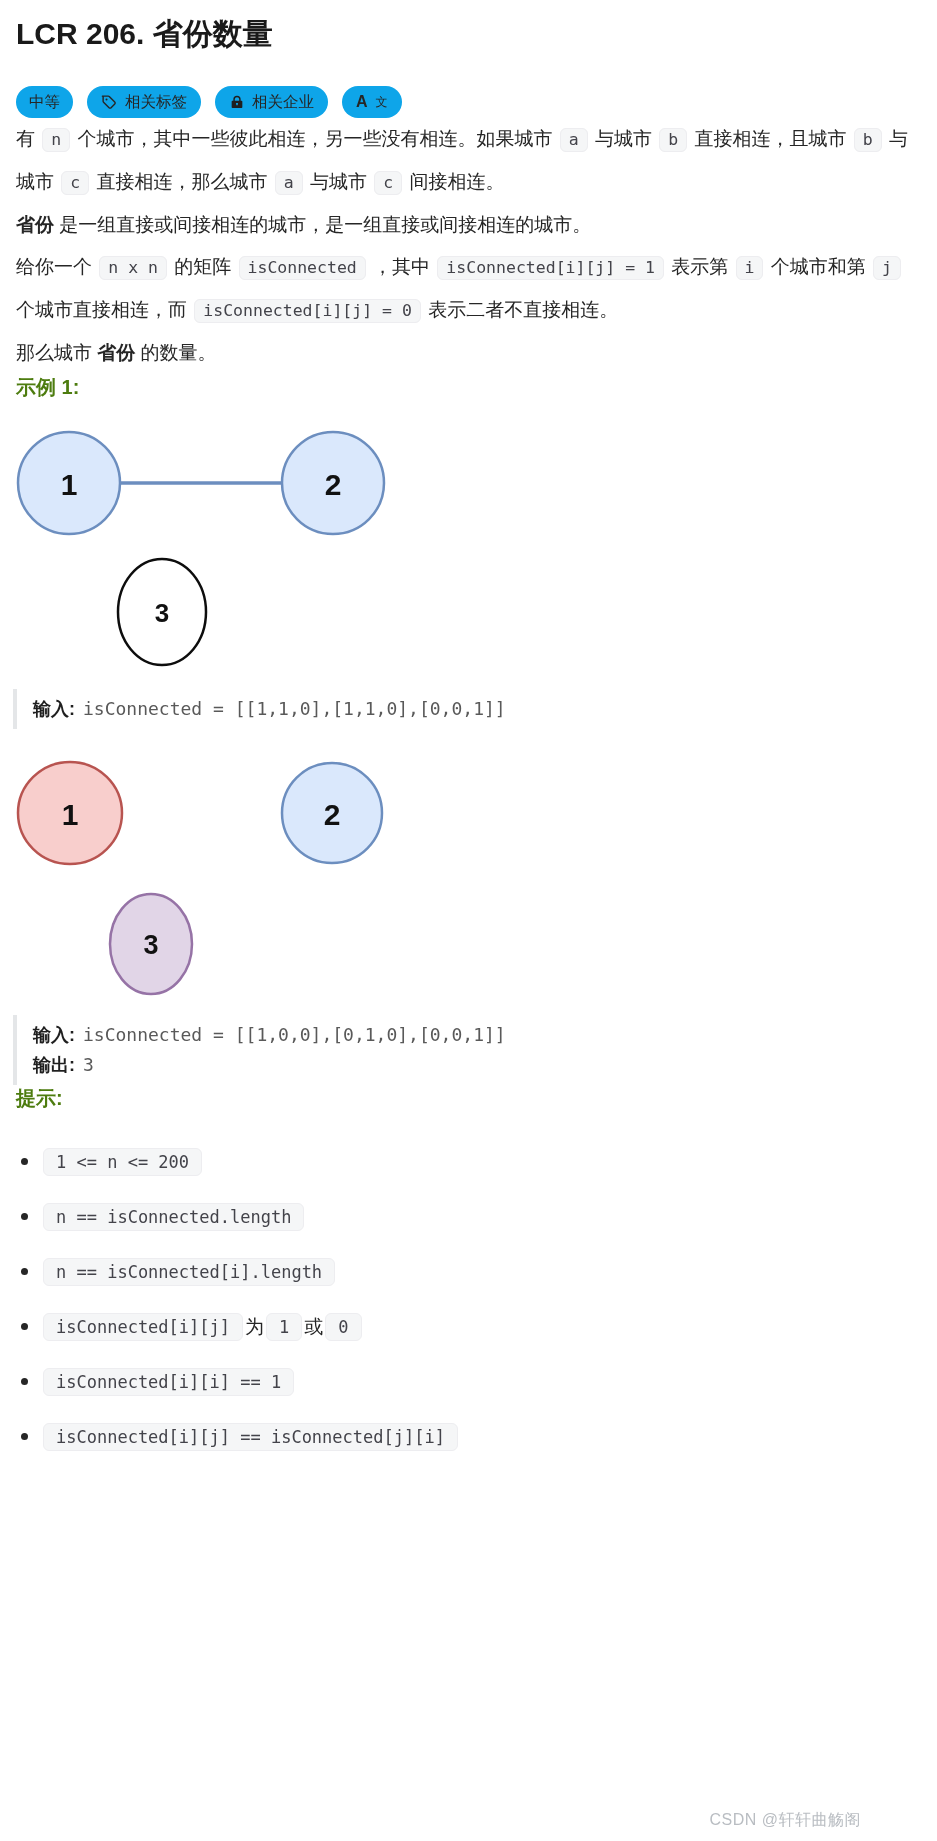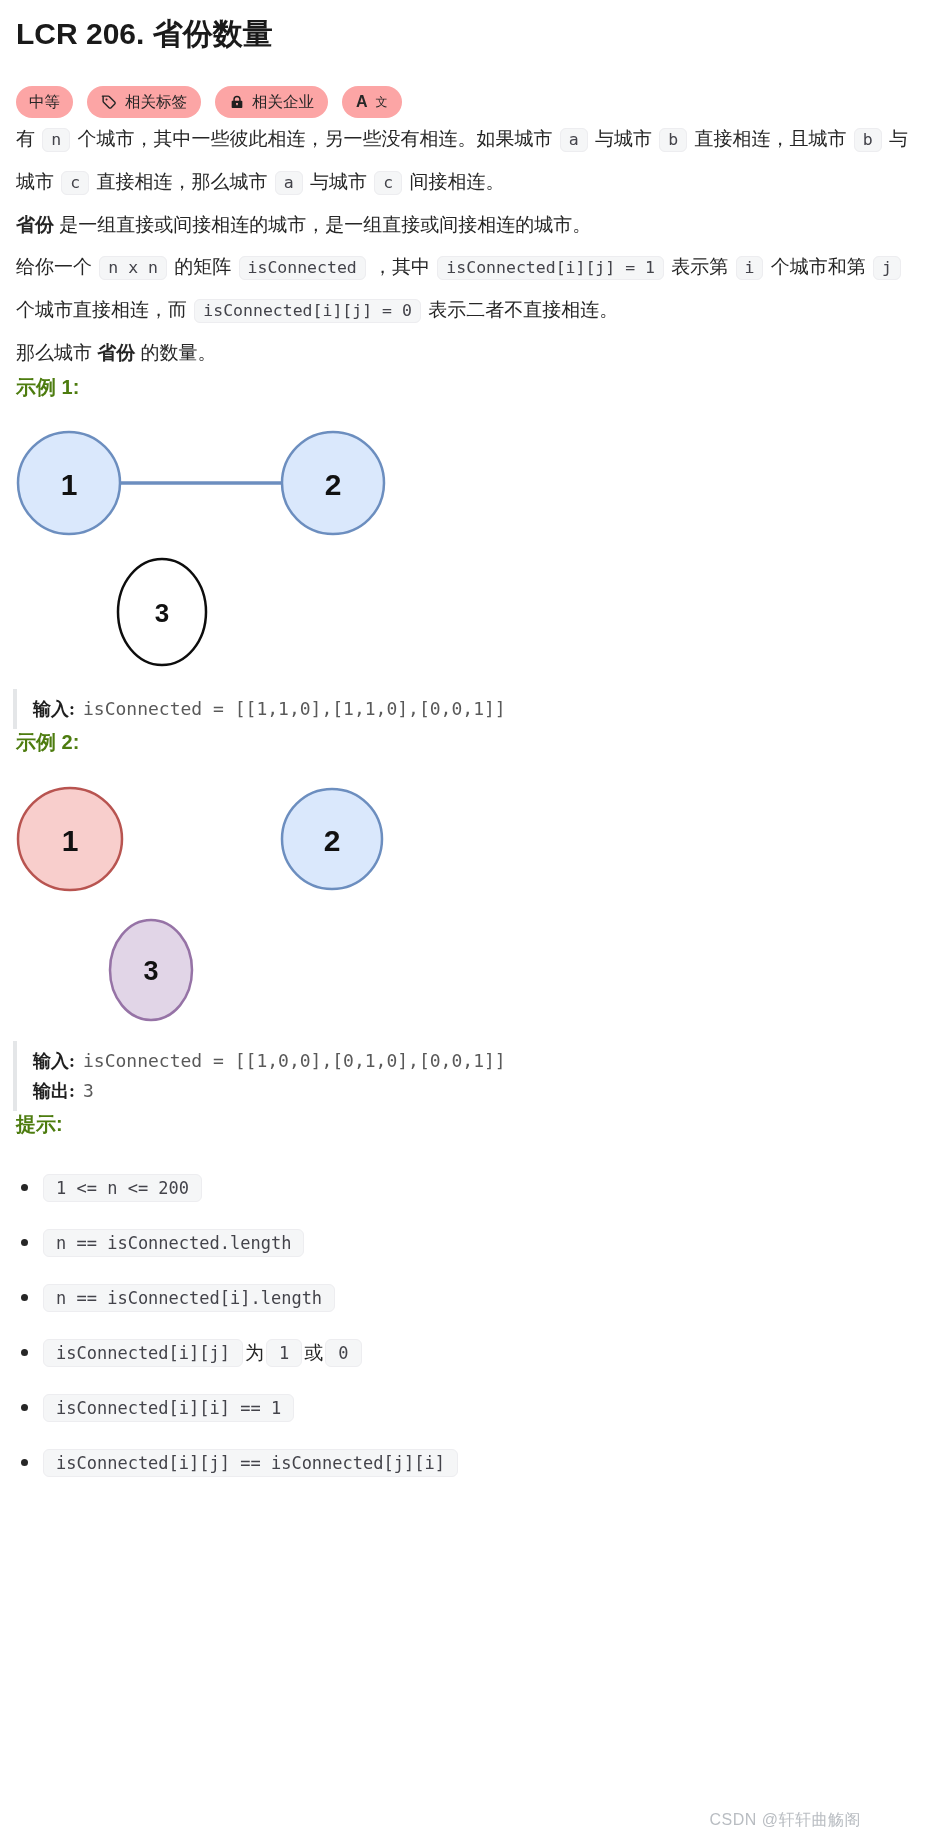--- a/index.html
+++ b/index.html
@@ -10,21 +10,21 @@
   }
   .content{padding:0 16px;}
   .title{
     margin:14px 0 0 0;font-size:30px;line-height:40px;font-weight:700;color:#1a1a1a;
   }
   .title .t-prefix{font-weight:700;}
   .title .t-name{font-weight:900;margin-top:36px;}
   .badges{display:flex;align-items:center;gap:14px;margin-top:32px;}
   .pill{
     display:inline-flex;align-items:center;gap:7px;height:32px;padding:0 14px;
-    background:#fca5a5;border-radius:16px;font-size:15.5px;color:#262626;
+    background:#0ea5e9;border-radius:16px;font-size:15.5px;color:#262626;
     cursor:pointer;white-space:nowrap;
   }
   .pill.difficulty{font-weight:500;padding:0 13px;}
   .pill svg{display:block;}
   .pill .aw-a{font-size:16px;font-weight:600;}
   .pill .aw-wen{font-size:12px;margin-left:1px;}
   p.desc{font-size:19px;line-height:42px;margin:0;max-width:905px;}
   .mt-p1{margin-top:36px;}
   .mt-p2{margin-top:24px;}
   .mt-p3{margin-top:31px;}
@@ -39,21 +39,21 @@
   .mt-ex2{margin-top:30px;}
   .mt-hints{margin-top:93px;}
   .graph{margin-top:27px;}
   .graph2{margin-top:29px;}
   .io-block{
     margin:13px 0 0 -3px;border-left:4px solid #e4e6e8;padding:5px 0 5px 16px;
     font-family:"DejaVu Sans Mono","Liberation Mono",monospace;
     font-size:18px;line-height:30px;color:#595959;
   }
   .io-block .io-label{
-    font-family:Liberation Serif, serif;
+    font-family:Liberation Sans, sans-serif;
     font-weight:700;color:#1f1f1f;margin-right:8px;
   }
   ul.constraints{list-style:none;margin:35px 0 0 0;padding:0;}
   ul.constraints li{display:flex;align-items:center;min-height:31px;margin-bottom:24px;}
   ul.constraints li::before{
     content:"";flex:none;width:7px;height:7px;border-radius:50%;
     background:#262626;margin:0 13px 0 5px;
   }
   ul.constraints .inline-code{font-size:17px;padding:3px 12px;}
   ul.constraints span{font-size:19px;}
@@ -108,21 +108,20 @@
         <text x="53" y="57" text-anchor="middle" dominant-baseline="central" font-family="&quot;Liberation Sans&quot;,&quot;DejaVu Sans&quot;,sans-serif" font-size="30" font-weight="700" fill="#111111">1</text>
         <ellipse cx="317" cy="56" rx="51" ry="51" fill="#dae8fc" stroke="#6c8ebf" stroke-width="2.5"></ellipse>
         <text x="317" y="57" text-anchor="middle" dominant-baseline="central" font-family="&quot;Liberation Sans&quot;,&quot;DejaVu Sans&quot;,sans-serif" font-size="30" font-weight="700" fill="#111111">2</text>
         <ellipse cx="146" cy="185" rx="44" ry="53" fill="#ffffff" stroke="#0d0d0d" stroke-width="2.5"></ellipse>
         <text x="146" y="186" text-anchor="middle" dominant-baseline="central" font-family="&quot;Liberation Sans&quot;,&quot;DejaVu Sans&quot;,sans-serif" font-size="26" font-weight="700" fill="#111111">3</text>
       </svg></div>
   <div class="io-block">
     <div><span class="io-label">输入:</span><span>isConnected = [[1,1,0],[1,1,0],[0,0,1]]</span></div>
   </div>
 
-  <h3 class="sec-heading mt-ex2">示例 2:</h3>
   <div class="graph graph2"><svg width="420" height="240">
         <ellipse cx="54" cy="55" rx="52" ry="51" fill="#f8cecc" stroke="#b85450" stroke-width="2.5"></ellipse>
         <text x="54" y="56" text-anchor="middle" dominant-baseline="central" font-family="&quot;Liberation Sans&quot;,&quot;DejaVu Sans&quot;,sans-serif" font-size="30" font-weight="700" fill="#111111">1</text>
         <ellipse cx="316" cy="55" rx="50" ry="50" fill="#dae8fc" stroke="#6c8ebf" stroke-width="2.5"></ellipse>
         <text x="316" y="56" text-anchor="middle" dominant-baseline="central" font-family="&quot;Liberation Sans&quot;,&quot;DejaVu Sans&quot;,sans-serif" font-size="30" font-weight="700" fill="#111111">2</text>
         <ellipse cx="135" cy="186" rx="41" ry="50" fill="#e1d5e7" stroke="#9673a6" stroke-width="2.5"></ellipse>
         <text x="135" y="187" text-anchor="middle" dominant-baseline="central" font-family="&quot;Liberation Sans&quot;,&quot;DejaVu Sans&quot;,sans-serif" font-size="27" font-weight="700" fill="#111111">3</text>
       </svg></div>
   <div class="io-block">
     <div><span class="io-label">输入:</span><span>isConnected = [[1,0,0],[0,1,0],[0,0,1]]</span></div>

